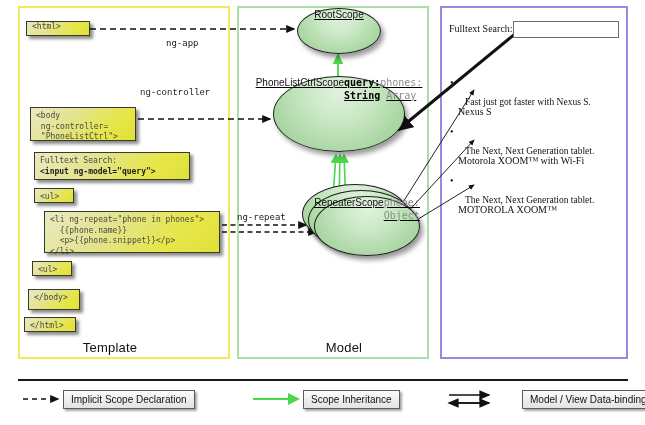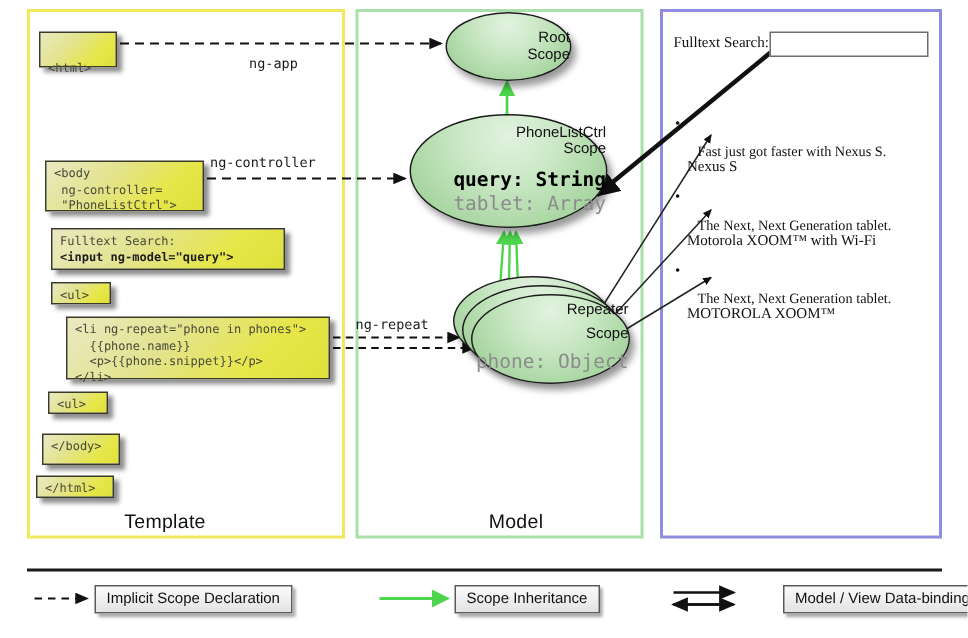--- a/index.html
+++ b/index.html
@@ -22,44 +22,44 @@
   
   .codebox{position:absolute;box-sizing:border-box;
     border:1px solid #3a3a28;
     background:linear-gradient(135deg,#e9e9c2 0%,#e3e38f 38%,#e6e64a 72%,#e0e03a 100%);
     box-shadow:3px 3px 3px rgba(0,0,0,.45);
     font-family:"DejaVu Sans Mono","Liberation Mono",monospace;
     font-size:8px;line-height:1.32;color:#4a4a3a;
     padding:3px 5px;white-space:pre;}
   .codebox b{color:#1c1c1c;font-weight:bold;}
 
-  #box-html{left:26px;top:21px;width:52px;height:15px;padding-top:19px;}
+  #box-html{left:26px;top:21px;width:64px;height:15px;padding-top:0;}
   #box-body{left:30px;top:107px;width:106px;height:34px;}
   #box-search{left:34px;top:152px;width:156px;height:28px;}
   #box-ul-open{left:34px;top:188px;width:40px;height:15px;padding-top:3px;}
   #box-li{left:44px;top:211px;width:176px;height:42px;}
   #box-ul-close{left:32px;top:261px;width:40px;height:15px;padding-top:3px;}
   #box-body-close{left:28px;top:289px;width:52px;height:21px;padding-top:3px;}
   #box-html-close{left:24px;top:317px;width:52px;height:15px;padding-top:3px;}
 
   
   .dashlabel{position:absolute;font-family:"DejaVu Sans Mono","Liberation Mono",monospace;
              font-size:9px;color:#1a1a1a;}
   #lbl-ngapp{left:166px;top:14px;margin-top:24px;}
-  #lbl-ngcontroller{left:140px;top:104px;}
+  #lbl-ngcontroller{left:140px;top:88px;font-family:Liberation Mono, monospace;}
   #lbl-ngrepeat{left:237px;top:212px;}
 
   
   .ellipse{position:absolute;border-radius:50%;border:1.6px solid #1d1d1d;
     background:radial-gradient(ellipse at 50% 18%,#e2f2e0 0%,#cbe8c6 35%,#a9d6a2 75%,#93c98c 100%);
     box-shadow:3px 4px 5px rgba(0,0,0,.4);
-    display:flex;flex-direction:column;align-items:flex-end;justify-content:center;
-    text-align:center;}
+    display:flex;flex-direction:row;align-items:flex-start;justify-content:center;
+    text-align:center;text-decoration:underline;}
   .ell-title{font-family:"Liberation Sans",sans-serif;font-size:10px;color:#111;line-height:1.15;}
-  .ell-prop{font-family:"DejaVu Sans Mono","Liberation Mono",monospace;font-size:13px;line-height:1.25;}
+  .ell-prop{font-family:"DejaVu Sans Mono","Liberation Mono",monospace;font-size:10px;line-height:1.25;}
   .prop-strong{color:#000;font-weight:bold;}
   .prop-dim{color:#8c8c8c;}
 
   #ell-root{left:297px;top:8px;width:82px;height:44px;}
   #ell-ctrl{left:273px;top:76px;width:130px;height:74px;}
   #ell-rep3{left:302px;top:184px;width:104px;height:58px;z-index:1;}
   #ell-rep2{left:308px;top:190px;width:104px;height:58px;z-index:2;}
   #ell-rep1{left:314px;top:196px;width:104px;height:58px;z-index:3;}
   #ell-rep1 .ell-title{margin-bottom:4px;}
 
@@ -177,21 +177,21 @@
 
   <div class="ellipse" id="ell-root">
     <div class="ell-title">Root</div>
     <div class="ell-title">Scope</div>
   </div>
 
   <div class="ellipse" id="ell-ctrl">
     <div class="ell-title">PhoneListCtrl</div>
     <div class="ell-title" style="margin-bottom:7px;">Scope</div>
     <div class="ell-prop prop-strong">query: String</div>
-    <div class="ell-prop prop-dim">tablet: Array</div>
+    <div class="ell-prop prop-dim">phones: Array</div>
   </div>
 
   <div class="ellipse" id="ell-rep3"></div>
   <div class="ellipse" id="ell-rep2"></div>
   <div class="ellipse" id="ell-rep1">
     <div class="ell-title">Repeater</div>
     <div class="ell-title" style="margin-bottom:6px;">Scope</div>
     <div class="ell-prop prop-dim">phone: Object</div>
   </div>
 

